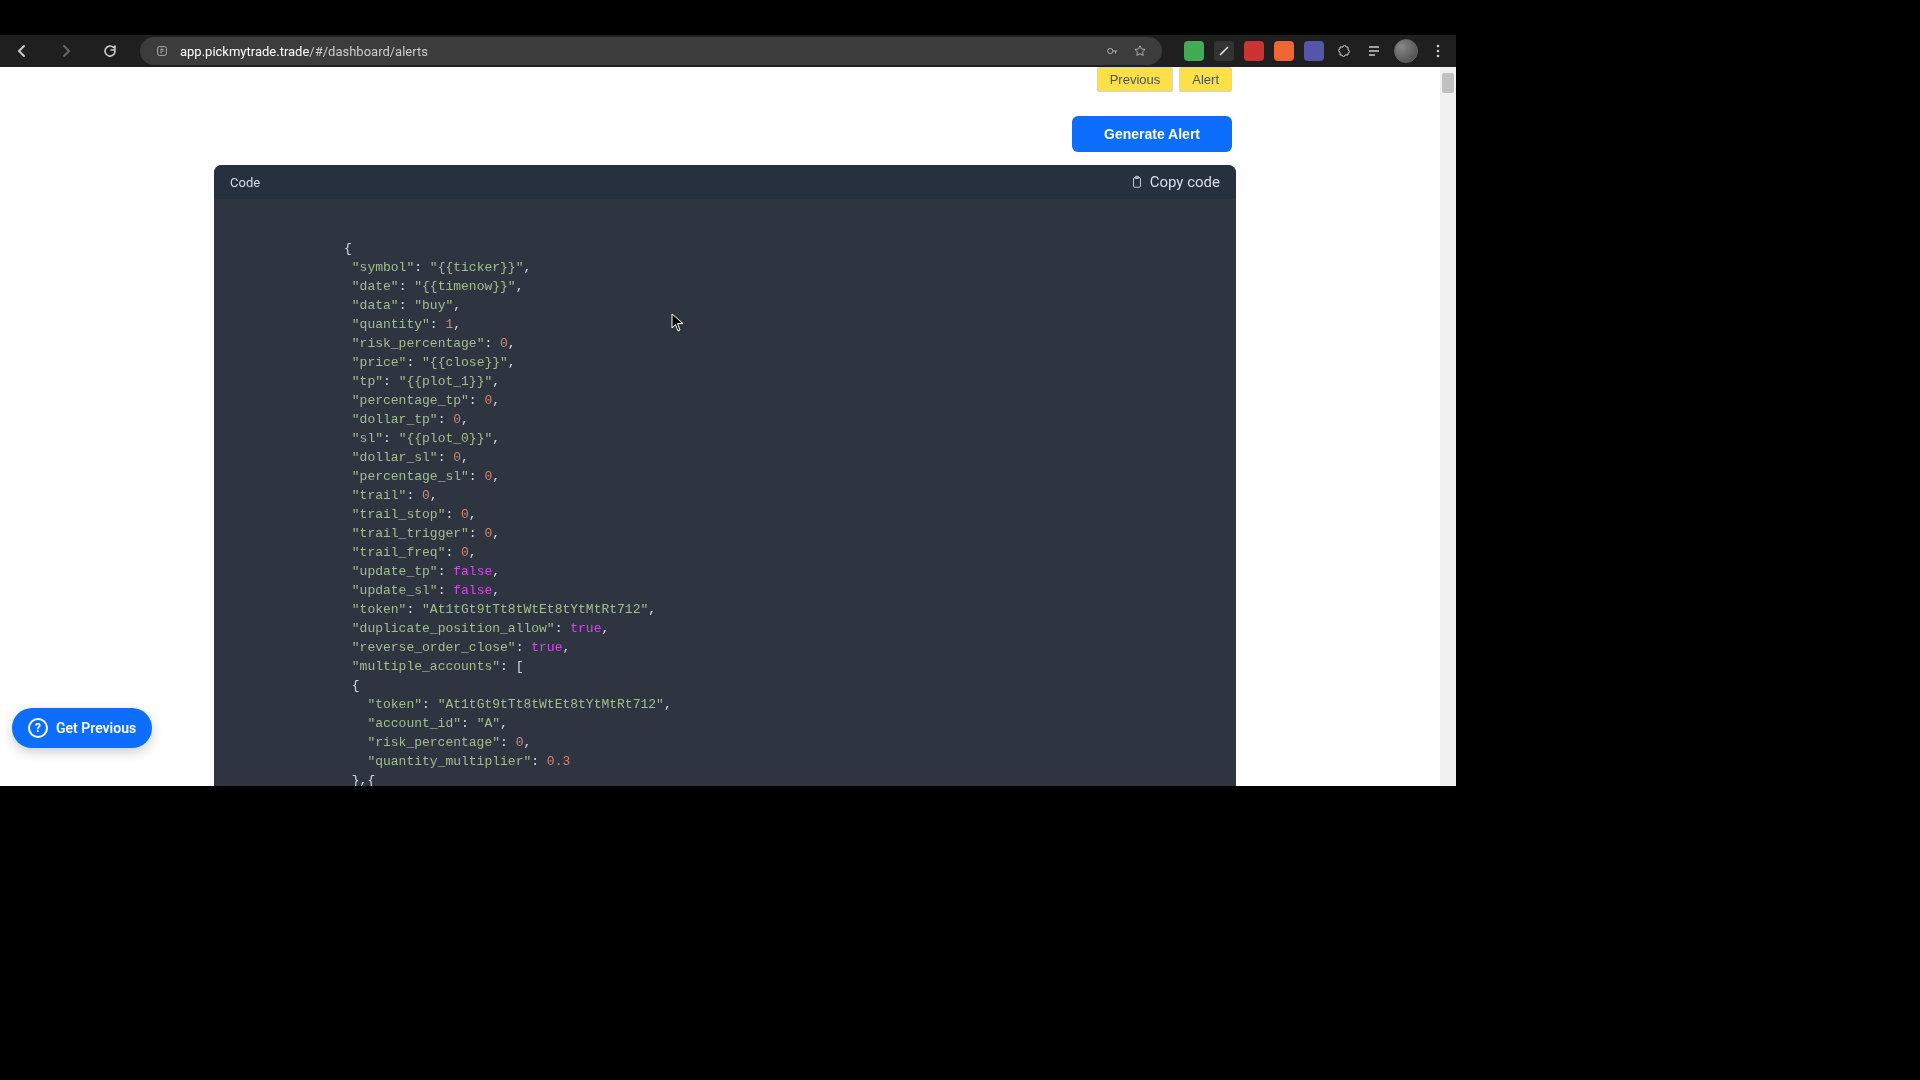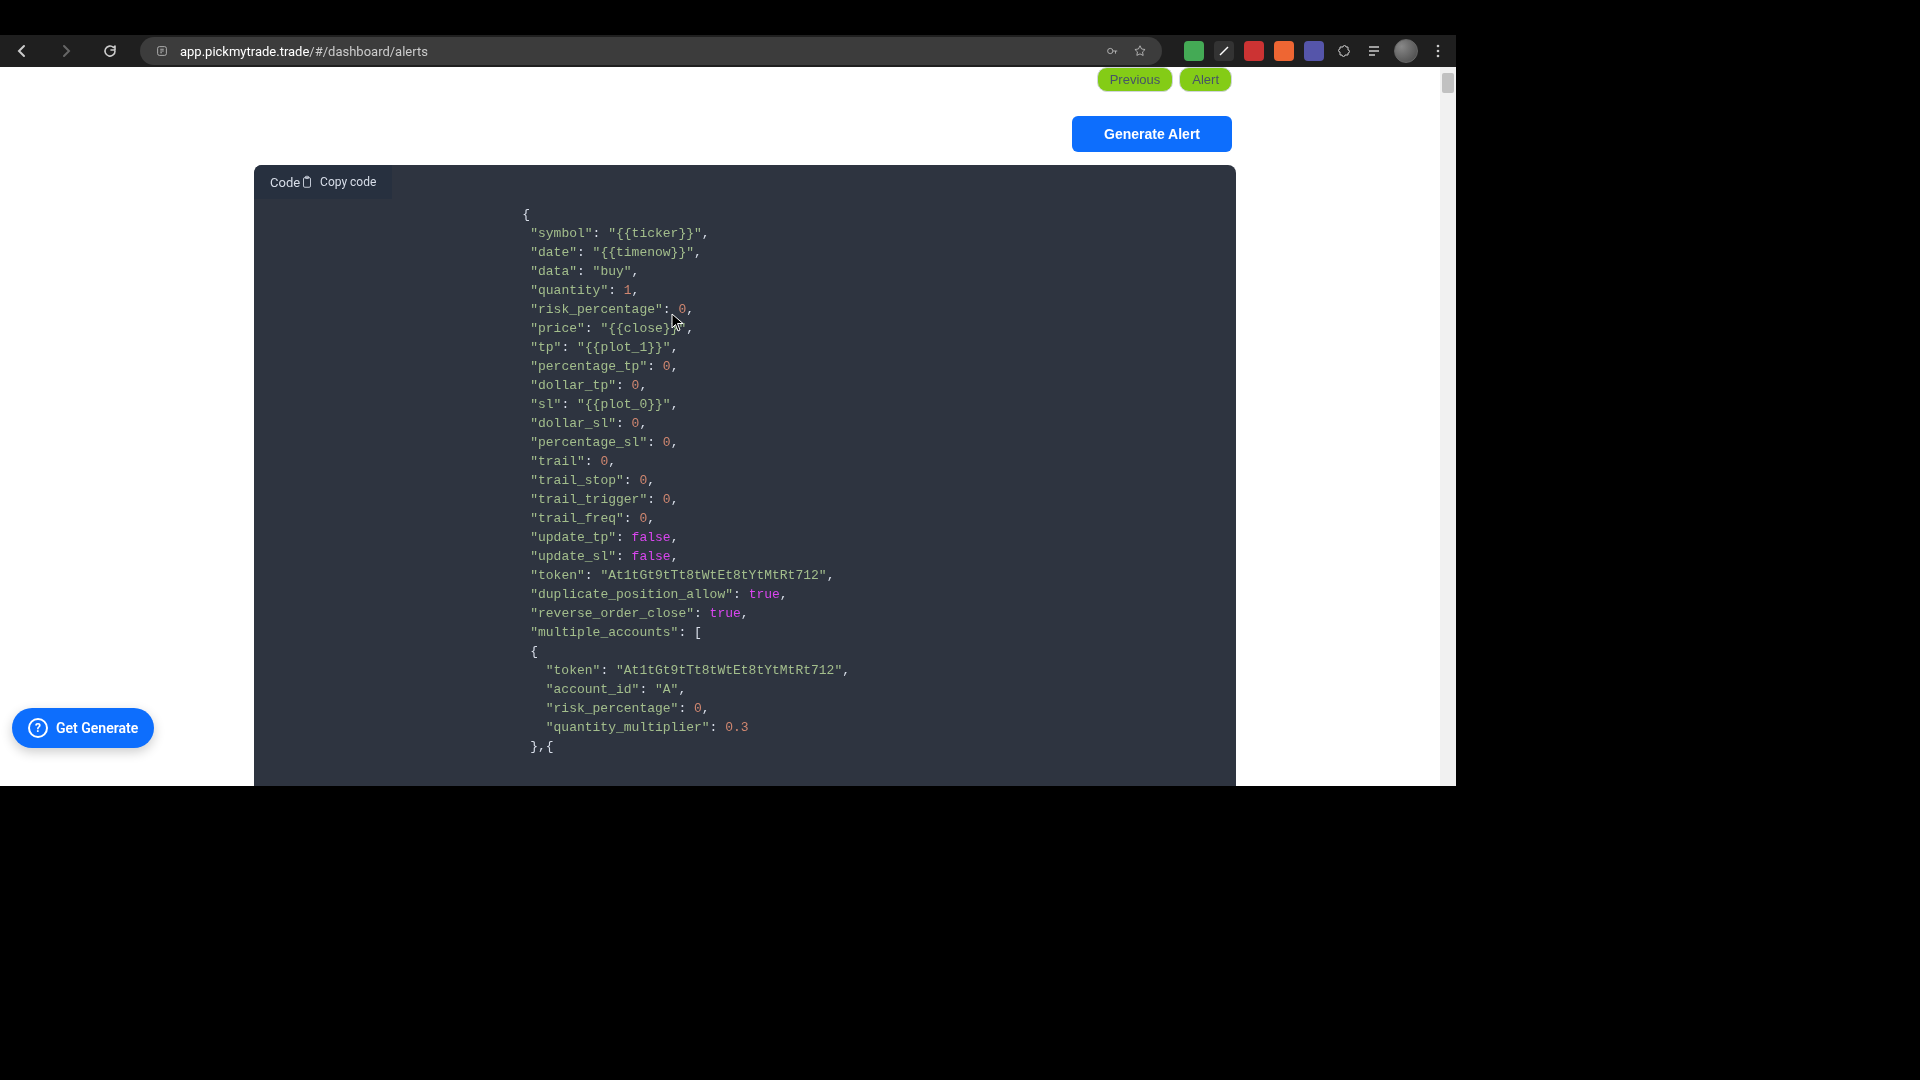--- a/index.html
+++ b/index.html
@@ -82,23 +82,23 @@
   }
 
   .pagination {
     position: absolute;
     top: 0;
     right: 224px;
     display: flex;
     gap: 6px;
   }
   .pagination button {
-    background: #84cc16;
+    background: #fde047;
     border: 1px solid #d0d5dd;
-    border-radius: 10px;
+    border-radius: 2px;
     padding: 4px 12px;
     font-size: 13px;
     color: #475467;
     cursor: pointer;
   }
 
   .generate-btn {
     position: absolute;
     top: 49px;
     right: 224px;
@@ -115,38 +115,37 @@
   .code-panel {
     position: absolute;
     left: 214px;
     right: 220px;
     top: 98px;
     bottom: 0;
     background: #2e3440;
     border-radius: 8px 8px 0 0;
     overflow: hidden;
     display: flex;
-    flex-direction: row;
-    margin-left: 40px;
+    flex-direction: column;
   }
   .code-header {
     height: 34px;
     background: #27303f;
     display: flex;
     align-items: center;
     justify-content: space-between;
     padding: 0 16px;
     font-size: 13px;
     color: #d8dee9;
   }
   .copy-btn {
     display: flex; align-items:center; gap:6px;
     cursor: pointer;
     color:#d8dee9;
-    font-size:12px;
+    font-size:15px;
   }
   .code-body {
     flex: 1;
     font-family: "SFMono-Regular", Consolas, "Liberation Mono", Menlo, monospace;
     font-size: 13px;
     line-height: 19px;
     padding: 40px 0 0 130px;
     color: #d8dee9;
     overflow: hidden;
   }
@@ -338,17 +337,17 @@
   </div>
 
   <div class="cursor">
     <svg width="14" height="20" viewBox="0 0 14 20">
       <path d="M1 1 L1 15 L4.5 11.5 L7 18 L9 17 L6.5 10.5 L12 10.5 Z" fill="#000" stroke="#fff" stroke-width="1"></path>
     </svg>
   </div>
 
   <div class="support-btn">
     <span class="support-icon">?</span>
-    <span>Get Generate</span>
+    <span>Get Previous</span>
   </div>
 </div>
 
 <div class="bottom-black"></div>
 
 </body></html>

